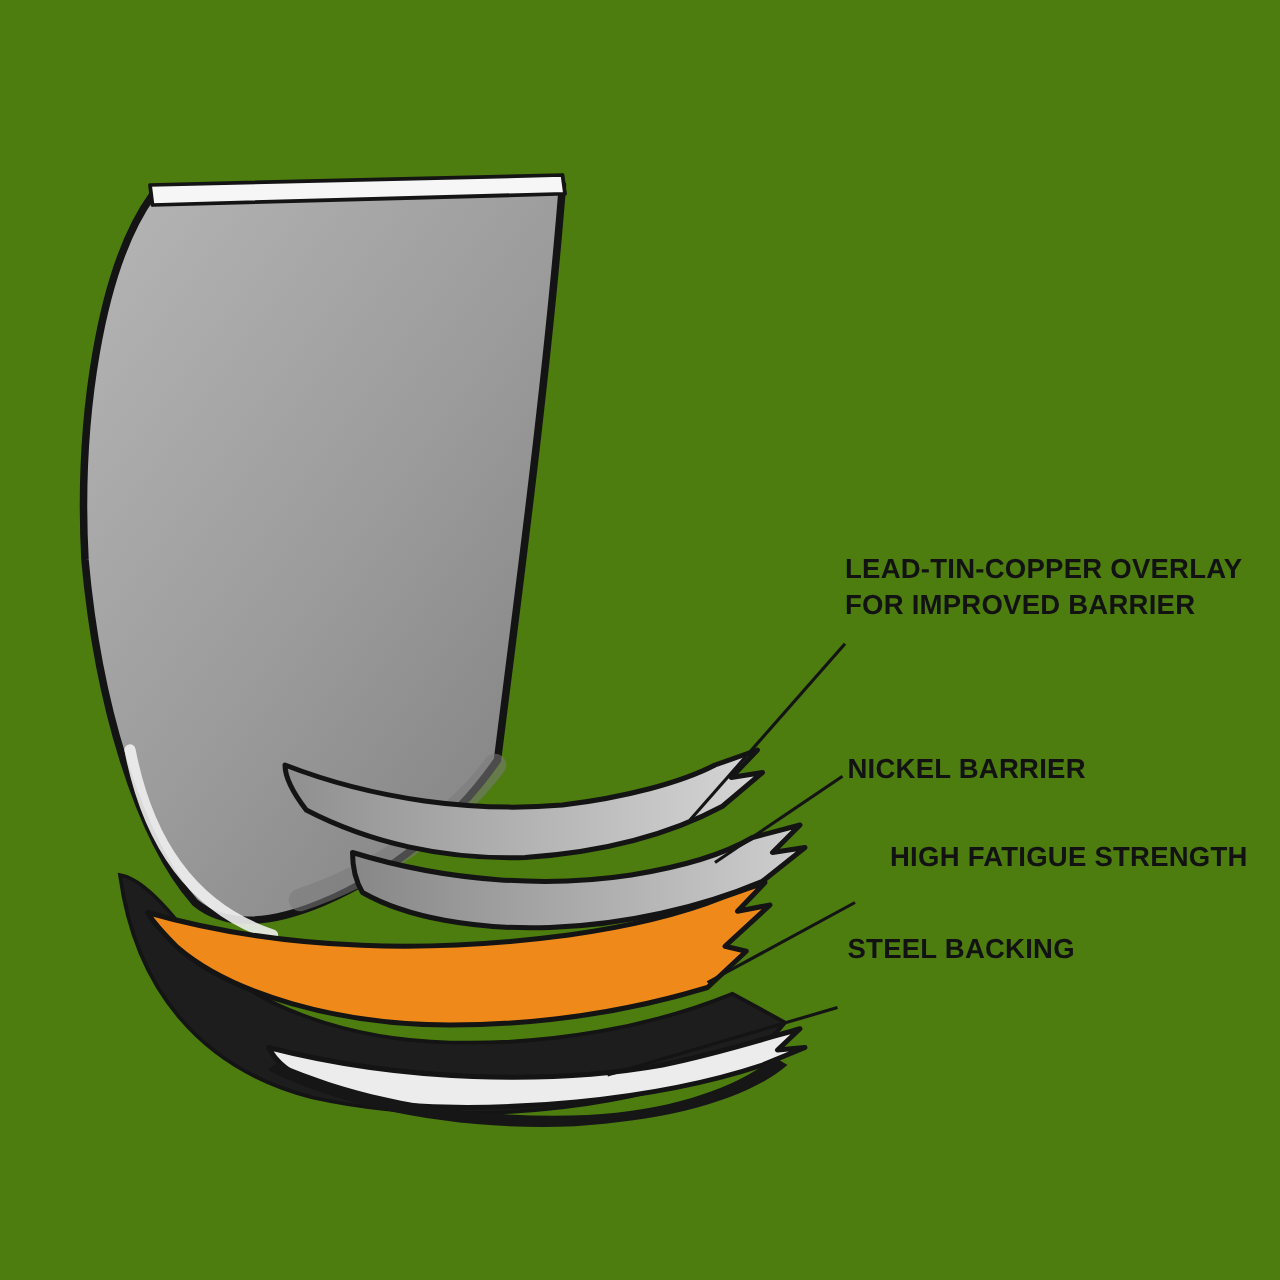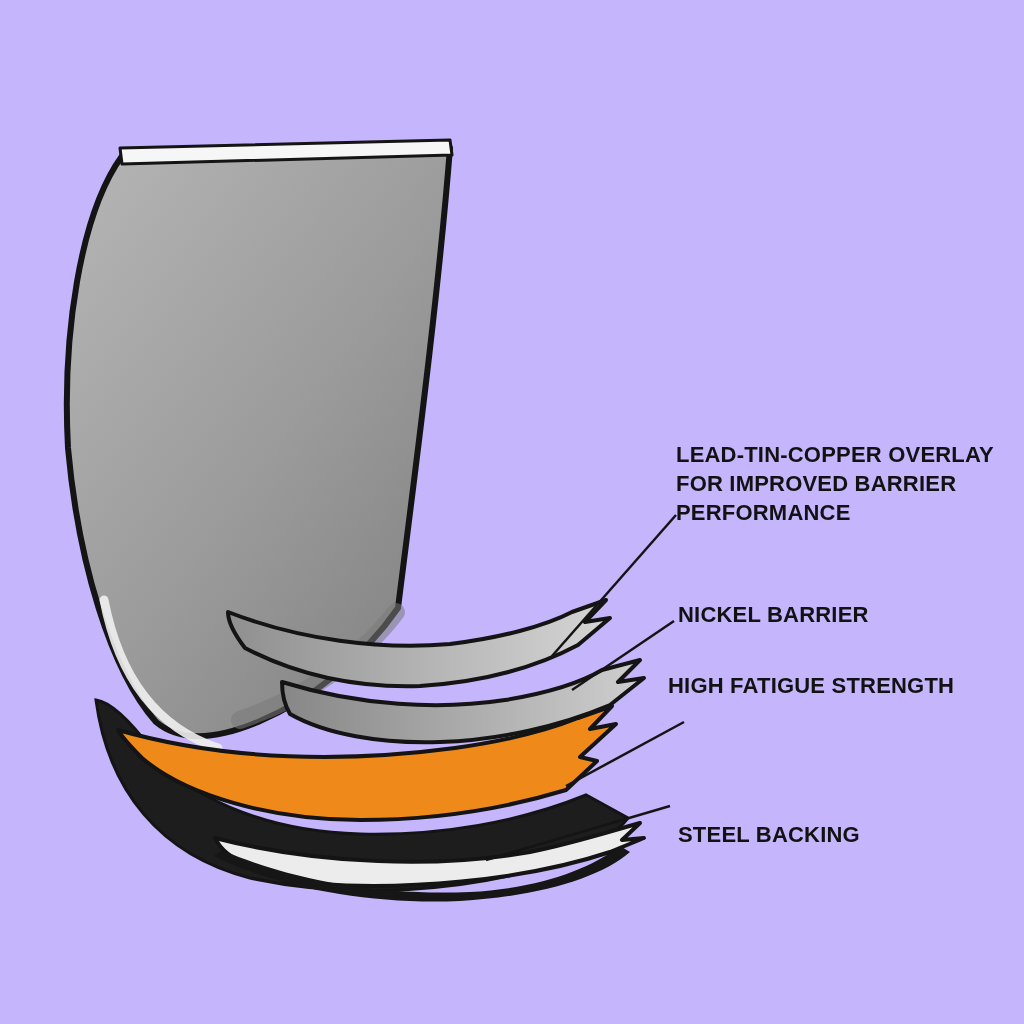--- a/index.html
+++ b/index.html
@@ -8,21 +8,21 @@
     background: #ffffff;
     width: 1024px;
     height: 1024px;
     overflow: hidden;
     font-family: "Liberation Sans", sans-serif;
   }
   .stage {
     position: relative;
     width: 1024px;
     height: 1024px;
-    background: #c4b5fd;
+    background: #4d7c0f;
   }
   svg.drawing {
     position: absolute;
     left: 0;
     top: 0;
     width: 1024px;
     height: 1024px;
   }
   .callout {
     position: absolute;
@@ -127,28 +127,27 @@
 
     <line x1="676" y1="515" x2="552" y2="656" stroke="#141414" stroke-width="2.5"></line>
     <line x1="674" y1="621" x2="572" y2="690" stroke="#141414" stroke-width="2.5"></line>
     <line x1="684" y1="722" x2="566" y2="786" stroke="#141414" stroke-width="2.5"></line>
     <line x1="670" y1="806" x2="486" y2="860" stroke="#141414" stroke-width="2.5"></line>
   </svg>
 
   <div class="callout" style="left:676px; top:440px;">
     <div>LEAD-TIN-COPPER OVERLAY</div>
     <div>FOR IMPROVED BARRIER</div>
-    <div>PERFORMANCE</div>
   </div>
 
   <div class="callout" style="left:678px; top:600px;">
     <div>NICKEL BARRIER</div>
   </div>
 
-  <div class="callout" style="left:668px; top:671px;">
+  <div class="callout" style="left:712px; top:671px;">
     <div>HIGH FATIGUE STRENGTH</div>
   </div>
 
-  <div class="callout" style="left:678px; top:820px;">
+  <div class="callout" style="left:678px; top:744px;">
     <div>STEEL BACKING</div>
   </div>
 
 </div>
 
 </body></html>

